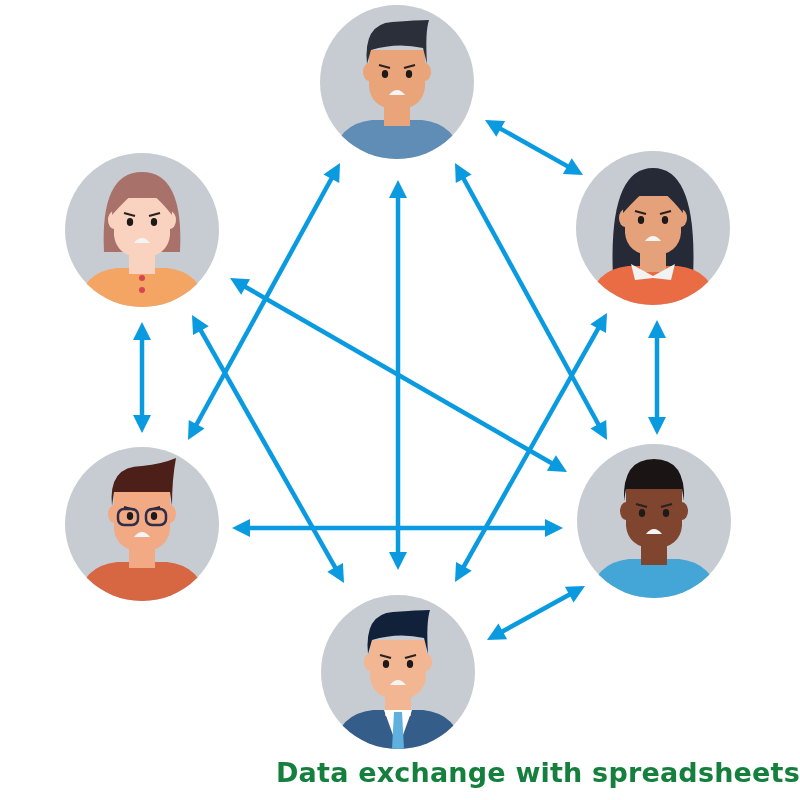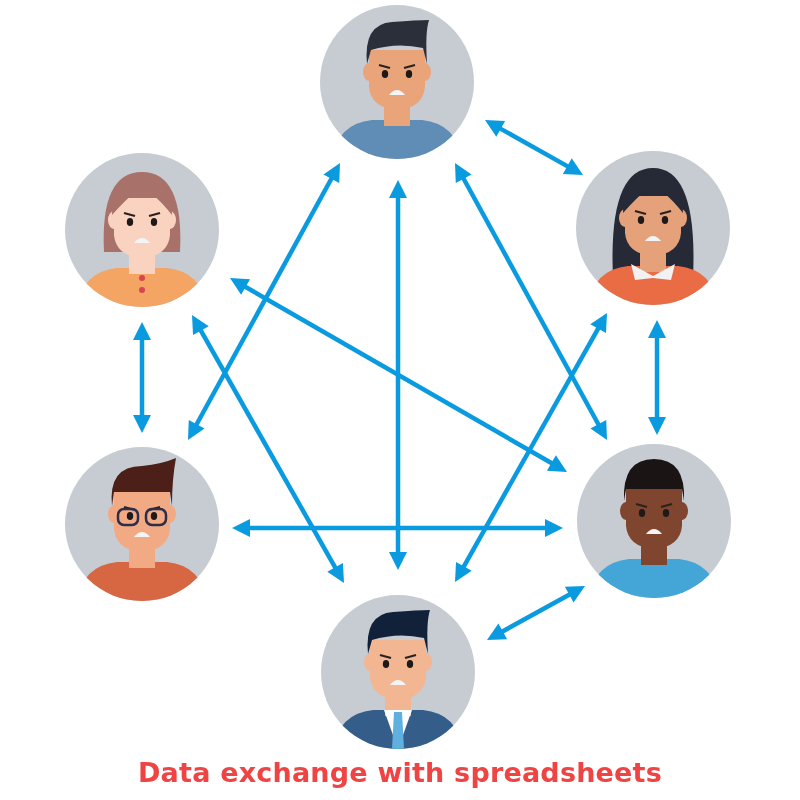--- a/index.html
+++ b/index.html
@@ -1,18 +1,18 @@
 <!DOCTYPE html>
 <html><head>
 <meta charset="utf-8">
 <style>
   html,body{margin:0;padding:0;background:#ffffff;}
   body{width:800px;height:800px;position:relative;overflow:hidden;font-family:"DejaVu Sans",sans-serif;}
   svg#diagram{position:absolute;left:0;top:0;}
-  .caption{position:absolute;left:0;top:757px;width:800px;text-align:center;font-size:27px;font-weight:bold;color:#ef4444;letter-spacing:0.2px;}
+  .caption{position:absolute;left:0;top:757px;width:800px;text-align:right;font-size:27px;font-weight:bold;color:#15803d;letter-spacing:0.2px;}
 </style>
 </head>
 <body>
 
 <svg id="diagram" width="800" height="800" viewBox="0 0 800 800">
   <g id="arrows">
       <g>
         <line x1="497.20870583716334" y1="126.85182470453044" x2="570.7912941628366" y2="168.14817529546954" stroke="#0a9ae0" stroke-width="4.5"></line>
         <polygon points="583,175 562.8983480421633,174.0389648466373 571.7078369479881,158.342057341713" fill="#0a9ae0"></polygon>
         <polygon points="485,120 505.10165195783674,120.9610351533627 496.29216305201186,136.657942658287" fill="#0a9ae0"></polygon>

